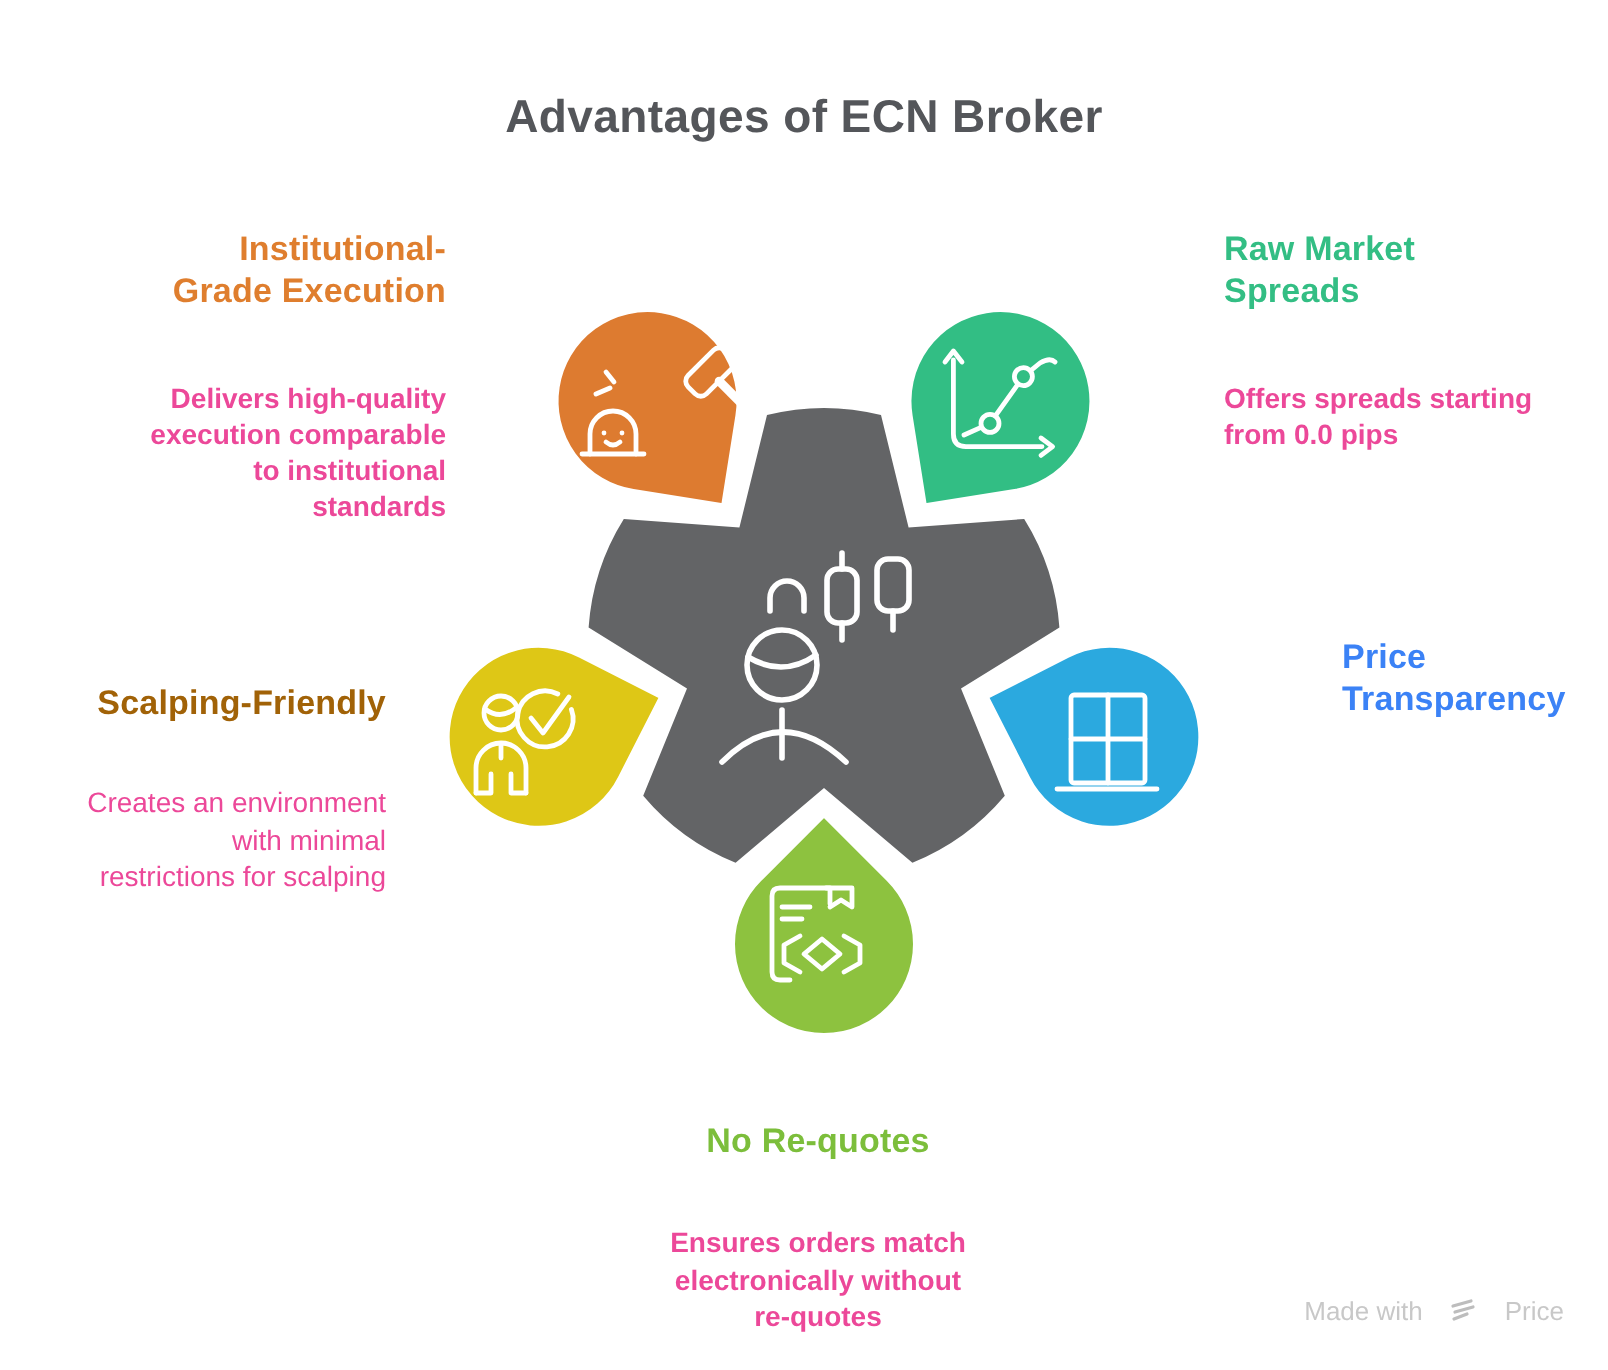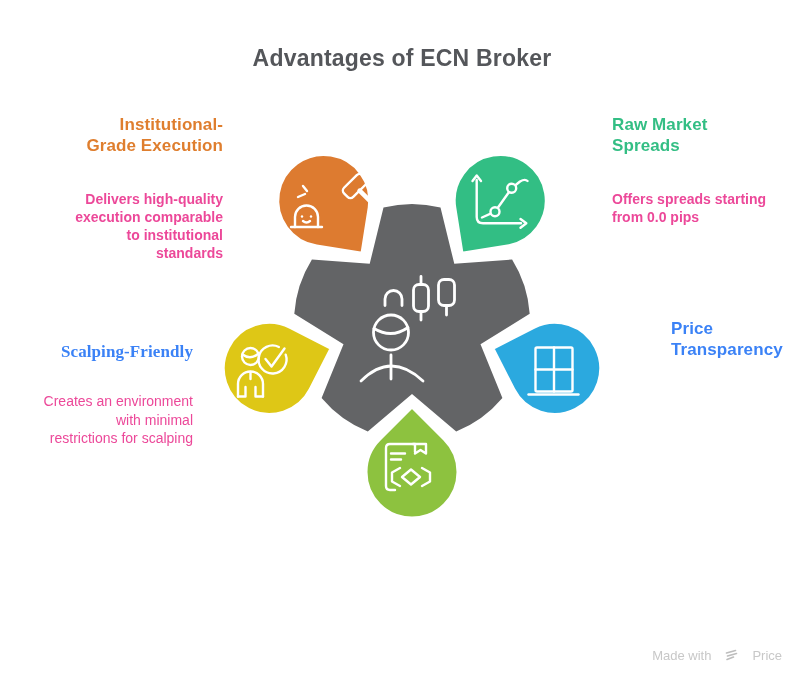--- a/index.html
+++ b/index.html
@@ -139,26 +139,32 @@
     <p>Offers spreads starting
 from 0.0 pips</p>
   </div>
 
   <div class="block align-left" id="block-price">
     <h2 style="color: #3b82f6;">Price
 Transparency</h2>
   </div>
 
   <div class="block align-right" id="block-scalping">
-    <h2 style="color: #3b82f6; font-family: Liberation Serif, serif;">Scalping-Friendly</h2>
+    <h2 style="color: #a16207;">Scalping-Friendly</h2>
     <p>Creates an environment
 with minimal
 restrictions for scalping</p>
   </div>
 
+  <div class="block align-center" id="block-requotes">
+    <h2 style="color: rgb(124, 190, 59);">No Re-quotes</h2>
+    <p>Ensures orders match
+electronically without
+re-quotes</p>
+  </div>
 
   <div class="watermark">
     <span>Made with</span>
     <svg width="13" height="13" viewBox="0 0 13 13">
       <g fill="none" stroke="#BDBDBD" stroke-width="1.6" stroke-linecap="round">
         <path d="M 1.5 4 L 10.5 1.5"></path>
         <path d="M 2.5 7 L 11.5 4.5"></path>
         <path d="M 2 10.5 L 8.5 8"></path>
       </g>
     </svg>

